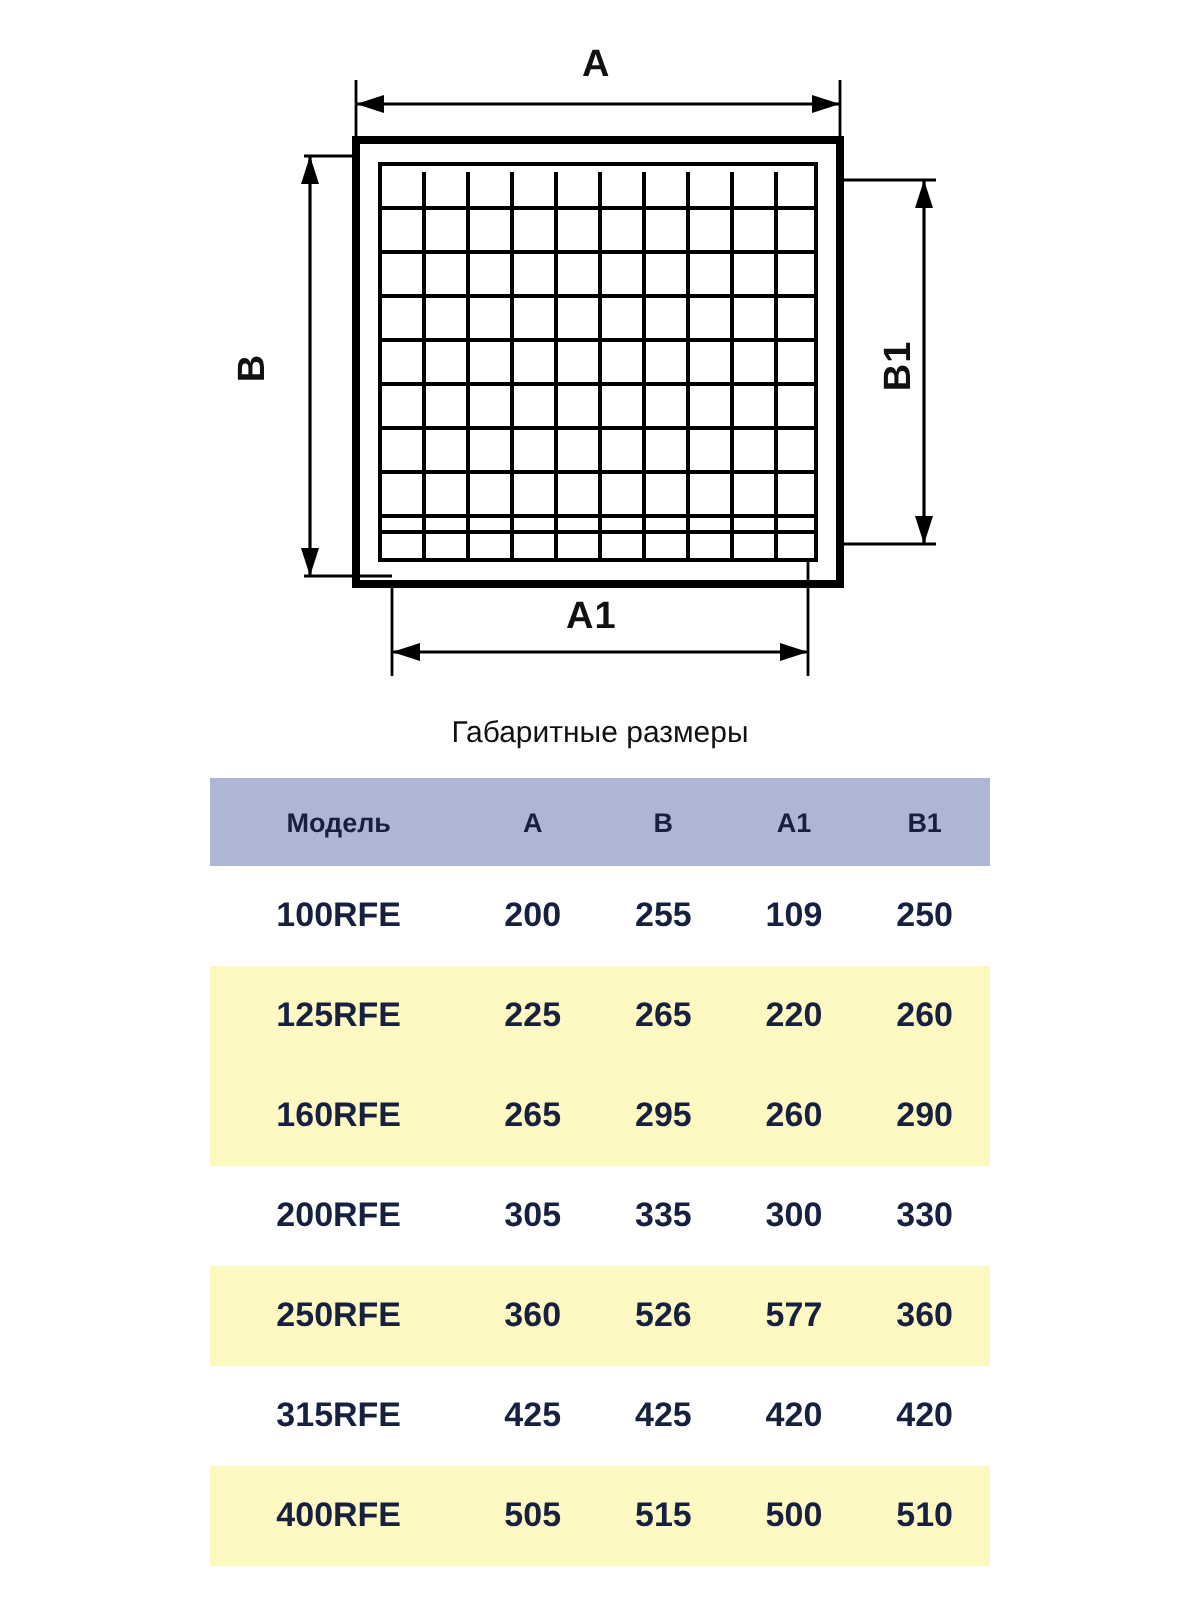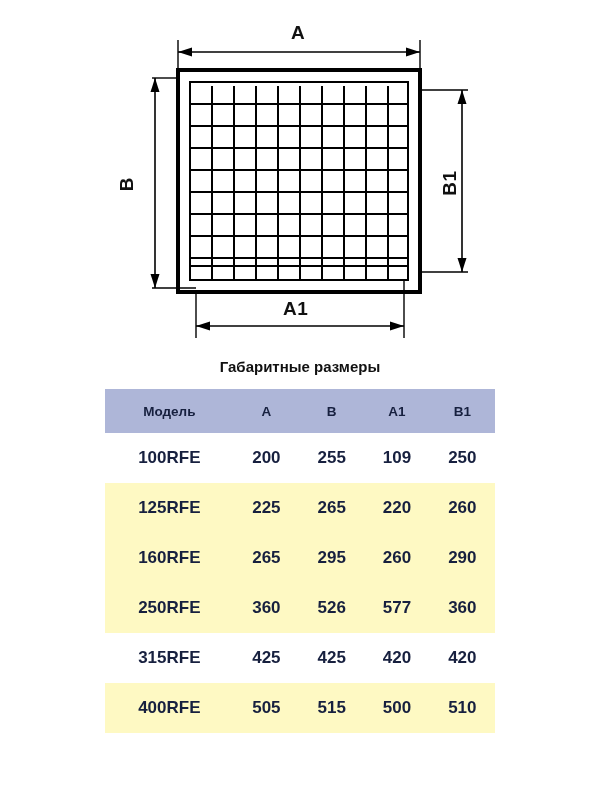--- a/index.html
+++ b/index.html
@@ -35,21 +35,21 @@
     color: #111;
   }
   .dim-label.vertical {
     transform: rotate(-90deg);
     transform-origin: center center;
   }
 
   
   .table-title {
     text-align: center;
-    font-weight: bold;
+    font-weight: normal;
     font-size: 15px;
     color: #111;
     margin-top: 8px;
     margin-bottom: 14px;
   }
 
   .table-wrap {
     width: 390px;
     margin: 0 auto;
   }
@@ -204,20 +204,27 @@
         <td>220</td>
         <td>260</td>
       </tr>
       <tr class="even">
         <td>160RFE</td>
         <td>265</td>
         <td>295</td>
         <td>260</td>
         <td>290</td>
       </tr>
+      <tr class="odd">
+        <td>200RFE</td>
+        <td>305</td>
+        <td>335</td>
+        <td>300</td>
+        <td>330</td>
+      </tr>
       <tr class="even">
         <td>250RFE</td>
         <td>360</td>
         <td>526</td>
         <td>577</td>
         <td>360</td>
       </tr>
       <tr class="odd">
         <td>315RFE</td>
         <td>425</td>

